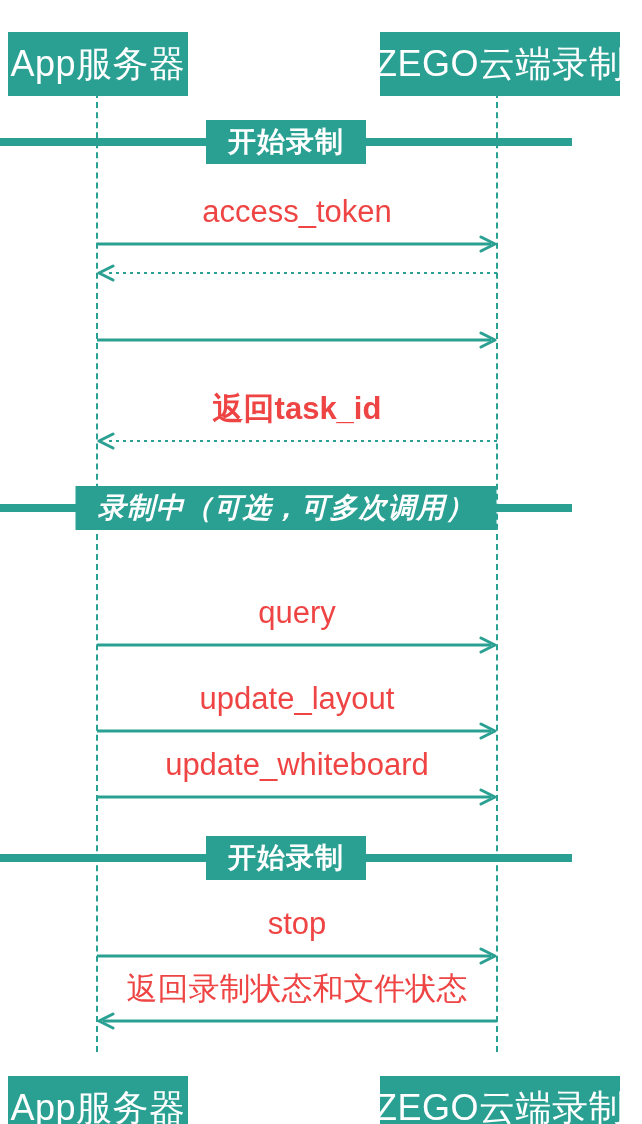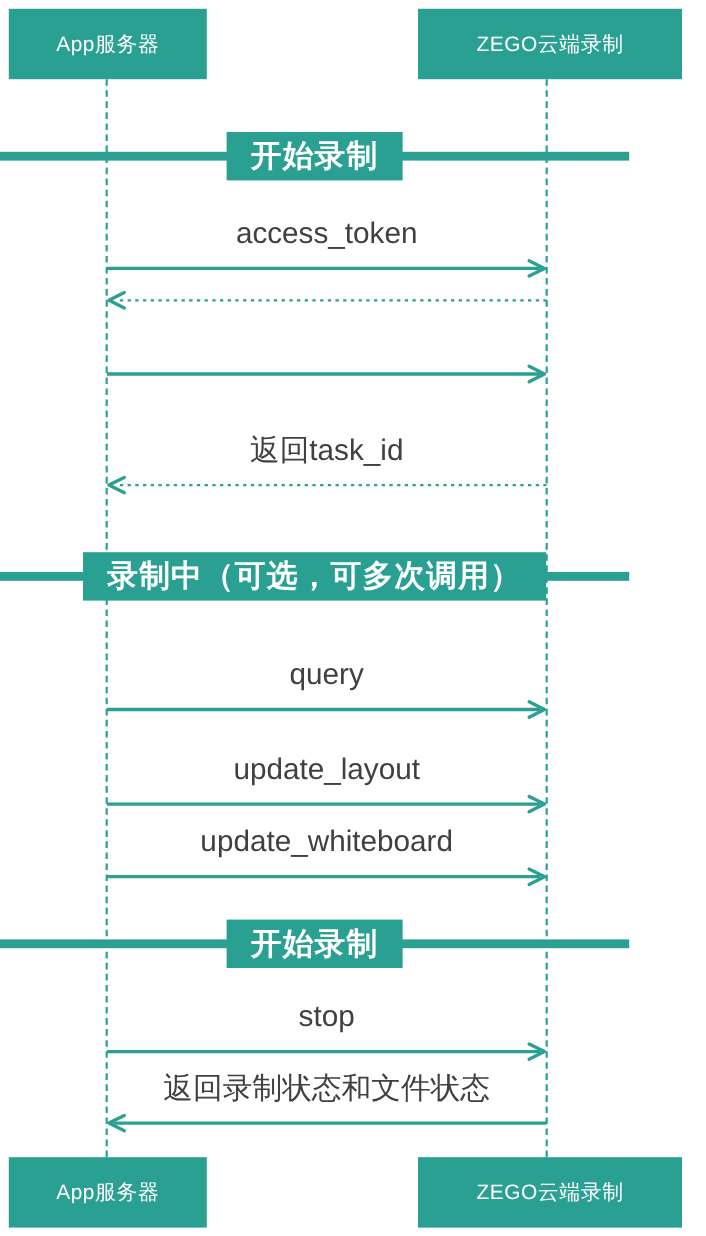--- a/index.html
+++ b/index.html
@@ -4,35 +4,35 @@
 <style>
   * { margin:0; padding:0; box-sizing:border-box; }
   html,body { background:#ffffff; }
   body { font-family:"Liberation Sans","DejaVu Sans",sans-serif; }
   .diagram { position:relative; width:642px; height:1124px; background:#ffffff; overflow:hidden; }
 
   .lifeline { position:absolute; top:72px; height:980px; width:0; border-left:2px dashed #2AA092; }
 
   .actor {
     position:absolute; height:64px; background:#2AA092; color:#ffffff;
-    font-size:19px; display:flex; align-items:center; justify-content:center;
-    letter-spacing:0.5px; white-space:nowrap;
+    font-size:36px; display:flex; align-items:center; justify-content:center;
+    letter-spacing:0.5px; white-space:nowrap;margin-top:24px;
   }
 
   .section { position:absolute; left:0; width:572px; height:44px; }
   .section-line { position:absolute; top:18px; left:0; width:100%; height:8px; background:#2AA092; }
   .section-label {
     position:absolute; top:0; left:50%; transform:translateX(-50%);
     height:44px; background:#2AA092; color:#ffffff; font-size:28px; font-weight:bold;
     display:flex; align-items:center; padding:0 22px; white-space:nowrap; letter-spacing:1px;
   }
 
   .message { position:absolute; left:97px; width:400px; }
   .msg-label {
-    height:36px; line-height:36px; font-size:27px; color:#404040;
+    height:36px; line-height:36px; font-size:31px; color:#ef4444;
     text-align:center; white-space:nowrap;
   }
   .arrow { display:block; margin-top:4px; }
 </style>
 </head>
 <body>
 
 <div class="diagram">
 
   <div class="lifeline" style="left:96px;"></div>
@@ -41,21 +41,21 @@
   <div class="actor" style="left:8px;   top:8px;    width:180px;">App服务器</div>
   <div class="actor" style="left:380px; top:8px;    width:240px;">ZEGO云端录制</div>
   <div class="actor" style="left:8px;   top:1052px; width:180px;">App服务器</div>
   <div class="actor" style="left:380px; top:1052px; width:240px;">ZEGO云端录制</div>
 
   <div class="section" style="top:120px;">
     <div class="section-line"></div>
     <div class="section-label">开始录制</div>
   </div>
 
-  <div class="section" style="top:502px;">
+  <div class="section" style="top:486px;font-style:italic;">
     <div class="section-line"></div>
     <div class="section-label">录制中（可选，可多次调用）</div>
   </div>
 
   <div class="section" style="top:836px;">
     <div class="section-line"></div>
     <div class="section-label">开始录制</div>
   </div>
 
   <div class="message" style="top:194px;">
@@ -73,21 +73,21 @@
     </svg>
   </div>
 
   <div class="message" style="top:326px;">
     <svg class="arrow" width="400" height="20" viewBox="0 0 400 20">
       <line x1="0" y1="10" x2="394" y2="10" stroke="#2AA092" stroke-width="3"></line>
       <polyline points="384,3 398,10 384,17" fill="none" stroke="#2AA092" stroke-width="3" stroke-linecap="round" stroke-linejoin="round"></polyline>
     </svg>
   </div>
 
-  <div class="message" style="top:391px;">
+  <div class="message" style="top:391px;font-weight:bold;">
     <div class="msg-label">返回task_id</div>
     <svg class="arrow" width="400" height="20" viewBox="0 0 400 20">
       <line x1="400" y1="10" x2="8" y2="10" stroke="#2AA092" stroke-width="2" stroke-dasharray="3,4"></line>
       <polyline points="16,3 2,10 16,17" fill="none" stroke="#2AA092" stroke-width="3" stroke-linecap="round" stroke-linejoin="round"></polyline>
     </svg>
   </div>
 
   <div class="message" style="top:551px;margin-top:44px;">
     <div class="msg-label">query</div>
     <svg class="arrow" width="400" height="20" viewBox="0 0 400 20">

